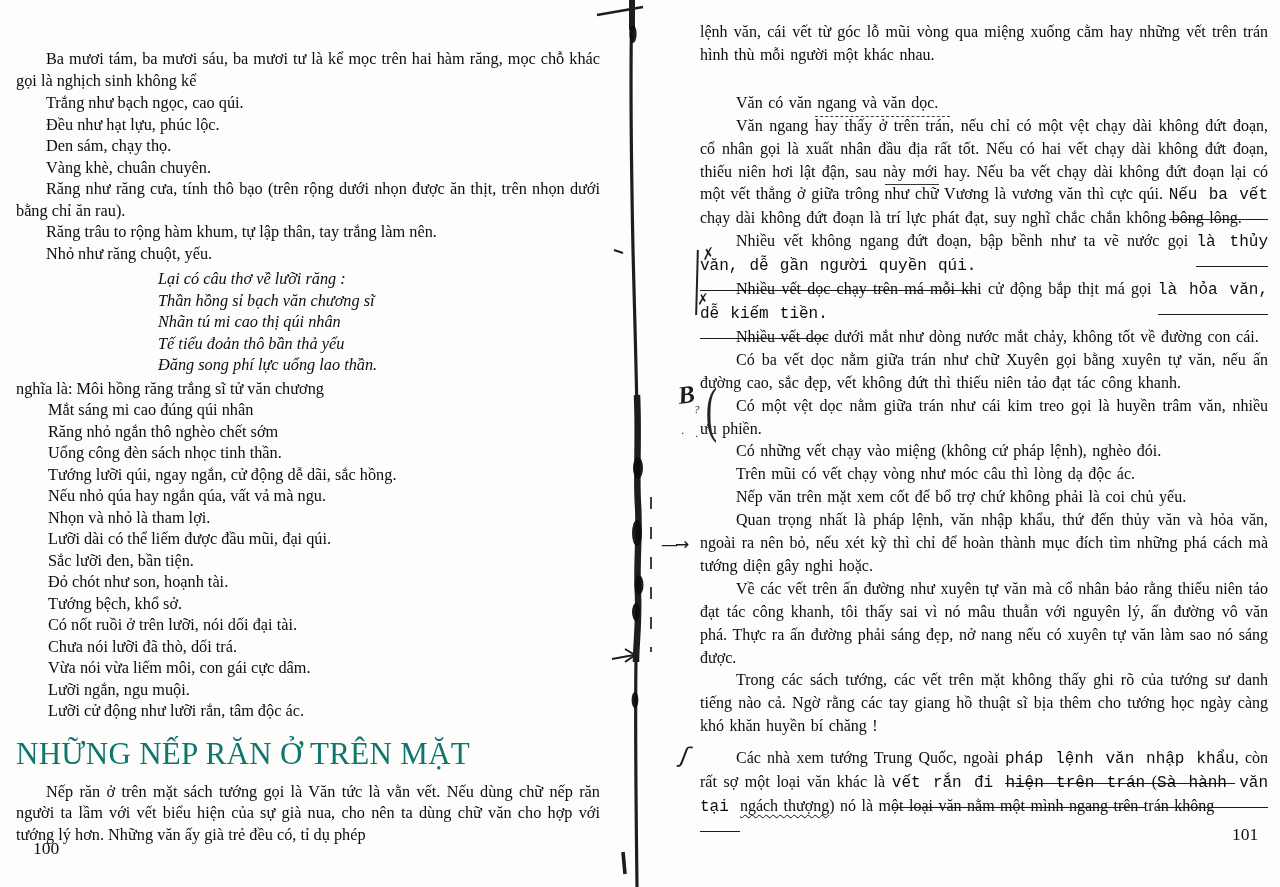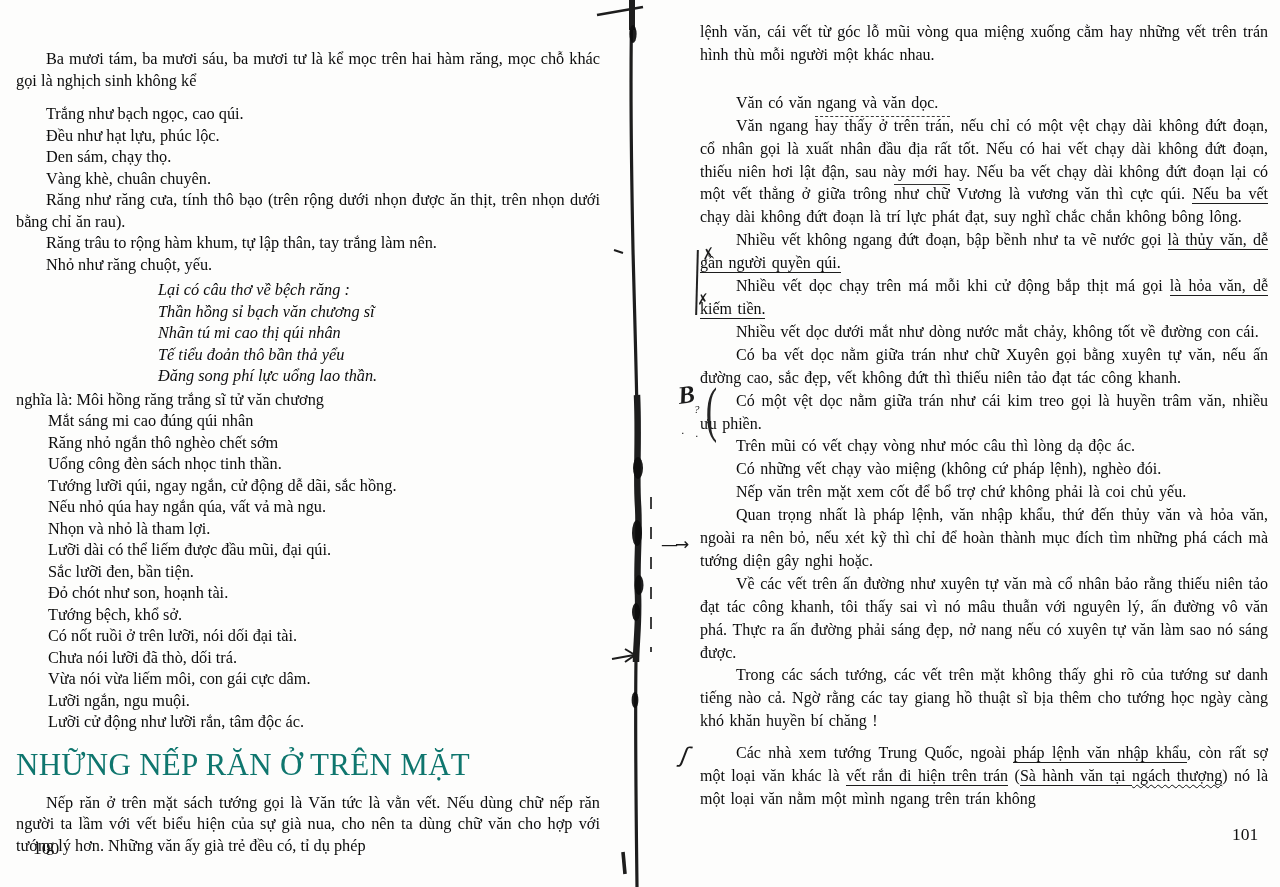--- a/index.html
+++ b/index.html
@@ -11,21 +11,21 @@
   }
   .page{position:absolute;}
   .page p{margin:0;padding:0;}
 
   
   .page-left{
     left:16px;top:48px;width:584px;
     font-size:16.3px;line-height:21.5px;text-align:justify;
   }
   .page-left .indent{text-indent:30px;}
-  .mt6{margin-top:12px;}
+  .mt6{margin-top:1px;}
   .poem{margin-left:142px;font-style:italic;margin-top:4px;text-align:left;}
   .meaning{margin-top:2px;text-align:left;}
   .meaning .indent2{text-indent:32px;}
   .tongue{text-align:left;}
   .tongue p{text-indent:32px;}
   h1.section-heading{
     font-size:31px;font-weight:normal;letter-spacing:.3px;
     margin:15px 0 10px 0;line-height:34px;color:#0f766e;
   }
 
@@ -34,21 +34,21 @@
     left:700px;top:21px;width:568px;
     font-size:16px;line-height:22.9px;text-align:justify;
     word-spacing:1.5px;
   }
   .page-right p{text-indent:36px;}
   .page-right p.noindent{text-indent:0;}
   .gapbig{margin-top:25px !important;}
   .gap8{margin-top:9px !important;}
 
   
-  .u{border-bottom:1.6px solid #1d1d1d;padding-bottom:1px;}
+  .u{border-bottom:1.6px solid #1d1d1d;padding-bottom:15px;font-family:Liberation Mono, monospace;}
   .uw{text-decoration:underline;text-decoration-style:wavy;text-decoration-thickness:1px;text-underline-offset:3px;}
   .od{border-top:1.6px dashed #3a3a3a;}
   .ol{border-top:1.6px solid #333;}
 
   
   .pagenum{position:absolute;font-size:17.5px;color:#111;}
   .pagenum-left{left:33px;top:838px;}
   .pagenum-right{left:1232px;top:824px;}
 
   
@@ -74,21 +74,21 @@
     <p class="indent">Trắng như bạch ngọc, cao qúi.</p>
     <p class="indent">Đều như hạt lựu, phúc lộc.</p>
     <p class="indent">Den sám, chạy thọ.</p>
     <p class="indent">Vàng khè, chuân chuyên.</p>
     <p class="indent">Răng như răng cưa, tính thô bạo (trên rộng dưới nhọn được ăn thịt, trên nhọn dưới bằng chỉ ăn rau).</p>
     <p class="indent">Răng trâu to rộng hàm khum, tự lập thân, tay trắng làm nên.</p>
     <p class="indent">Nhỏ như răng chuột, yếu.</p>
   </div>
 
   <div class="poem">
-    <p>Lại có câu thơ về bệch răng :</p>
+    <p>Lại có câu thơ về lưỡi răng :</p>
     <p>Thần hồng sỉ bạch văn chương sĩ</p>
     <p>Nhãn tú mi cao thị qúi nhân</p>
     <p>Tế tiểu đoản thô bần thả yểu</p>
     <p>Đăng song phí lực uổng lao thần.</p>
   </div>
 
   <div class="meaning">
     <p>nghĩa là: Môi hồng răng trắng sĩ tử văn chương</p>
     <p class="indent2">Mắt sáng mi cao đúng qúi nhân</p>
     <p class="indent2">Răng nhỏ ngắn thô nghèo chết sớm</p>
@@ -128,22 +128,22 @@
     <span>Nhiều vết không ngang đứt đoạn, bập bềnh như ta vẽ nước gọi </span><span class="u">là thủy văn, dễ gần người quyền qúi.</span>
   </p>
 
   <p>
     <span>Nhiều vết dọc chạy trên má mỗi khi cử động bắp thịt má gọi </span><span class="u">là hỏa văn, dễ kiếm tiền.</span>
   </p>
 
   <p>Nhiều vết dọc dưới mắt như dòng nước mắt chảy, không tốt về đường con cái.</p>
   <p>Có ba vết dọc nằm giữa trán như chữ Xuyên gọi bằng xuyên tự văn, nếu ấn đường cao, sắc đẹp, vết không đứt thì thiếu niên tảo đạt tác công khanh.</p>
   <p>Có một vệt dọc nằm giữa trán như cái kim treo gọi là huyền trâm văn, nhiều ưu phiền.</p>
+  <p>Có những vết chạy vào miệng (không cứ pháp lệnh), nghèo đói.</p>
   <p>Trên mũi có vết chạy vòng như móc câu thì lòng dạ độc ác.</p>
-  <p>Có những vết chạy vào miệng (không cứ pháp lệnh), nghèo đói.</p>
   <p>Nếp văn trên mặt xem cốt để bổ trợ chứ không phải là coi chủ yếu.</p>
   <p>Quan trọng nhất là pháp lệnh, văn nhập khẩu, thứ đến thủy văn và hỏa văn, ngoài ra nên bỏ, nếu xét kỹ thì chỉ để hoàn thành mục đích tìm những phá cách mà tướng diện gây nghi hoặc.</p>
   <p>Về các vết trên ấn đường như xuyên tự văn mà cổ nhân bảo rằng thiếu niên tảo đạt tác công khanh, tôi thấy sai vì nó mâu thuẫn với nguyên lý, ấn đường vô văn phá. Thực ra ấn đường phải sáng đẹp, nở nang nếu có xuyên tự văn làm sao nó sáng được.</p>
   <p>Trong các sách tướng, các vết trên mặt không thấy ghi rõ của tướng sư danh tiếng nào cả. Ngờ rằng các tay giang hồ thuật sĩ bịa thêm cho tướng học ngày càng khó khăn huyền bí chăng !</p>
 
   <p class="gap8">
     <span>Các nhà xem tướng Trung Quốc, ngoài </span><span class="u">pháp lệnh văn nhập khẩu</span><span>, còn rất sợ một loại văn khác là </span><span class="u">vết rắn đi hiện trên trán</span><span> (</span><span class="u">Sà hành văn tại </span><span class="uw">ngách thượng</span><span>) nó là một loại văn nằm một mình ngang trên trán không</span>
   </p>
 </div>
 

